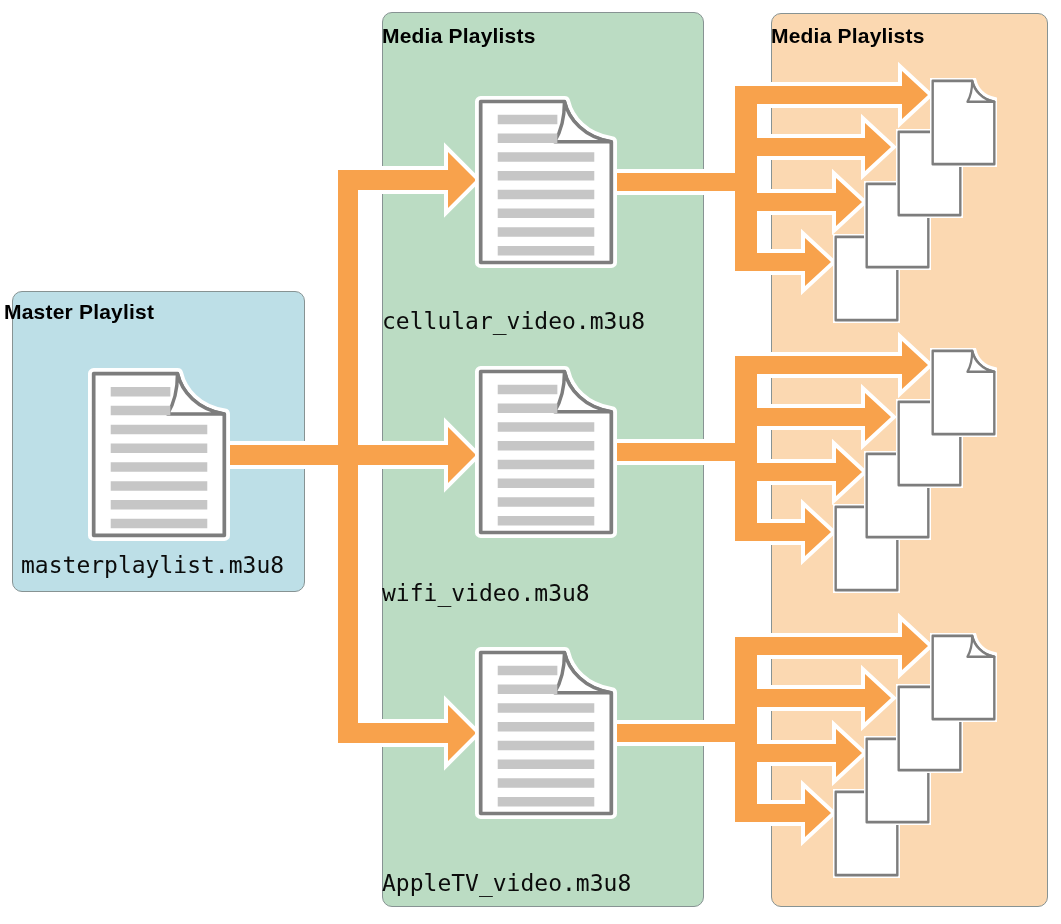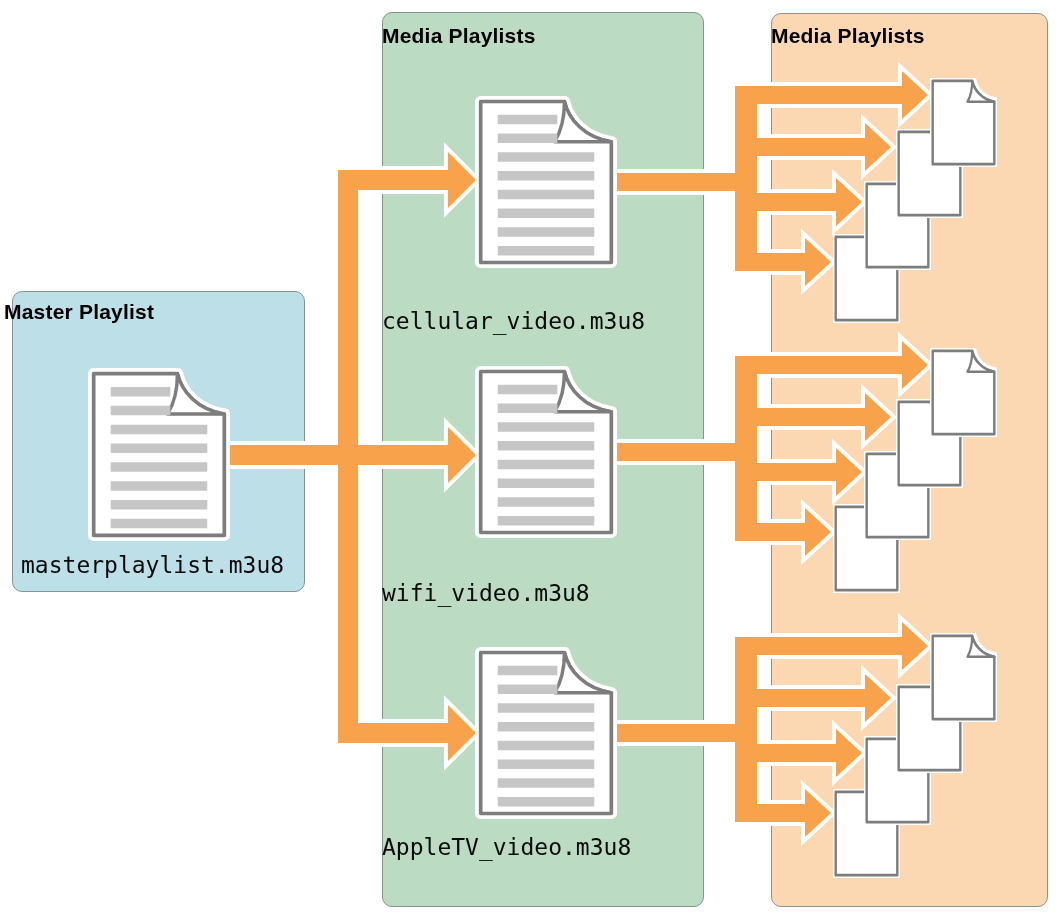--- a/index.html
+++ b/index.html
@@ -19,21 +19,21 @@
   .t-playlists{left:382px;width:322px;top:24px;}
   .t-segments{left:771px;width:277px;top:24px;}
   .file-label{
     position:absolute;z-index:3;text-align:left;
     font-family:"DejaVu Sans Mono","Liberation Mono",monospace;
     font-size:23px;color:#0b0b0b;white-space:nowrap;
   }
   .l-master{left:21px;width:318px;top:552px;}
   .l-cellular{left:382px;width:322px;top:308px;}
   .l-wifi{left:382px;width:322px;top:580px;}
-  .l-appletv{left:382px;width:362px;top:834px;}
+  .l-appletv{left:382px;width:362px;top:870px;}
   svg.diagram{position:absolute;left:0;top:0;z-index:2;}
   .arrow{stroke:#fff;stroke-width:8;stroke-linejoin:miter;paint-order:stroke;}
 </style>
 </head>
 <body>
 
 <div class="canvas">
 
   <div class="panel master"></div>
   <div class="panel playlists"></div>

